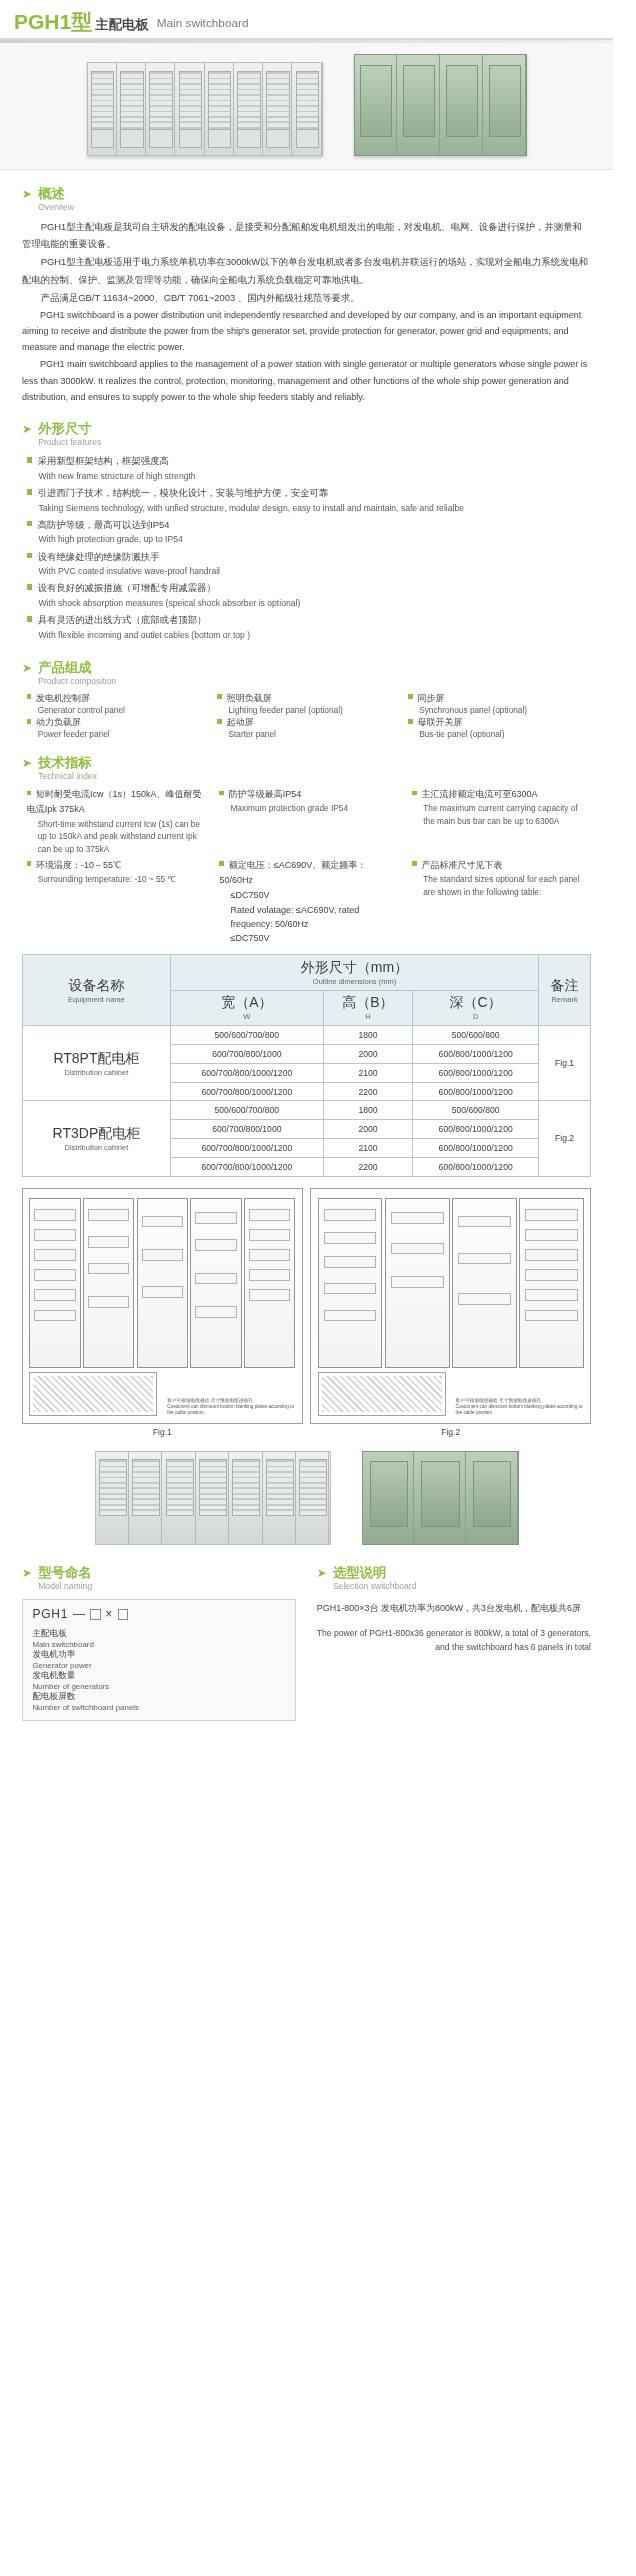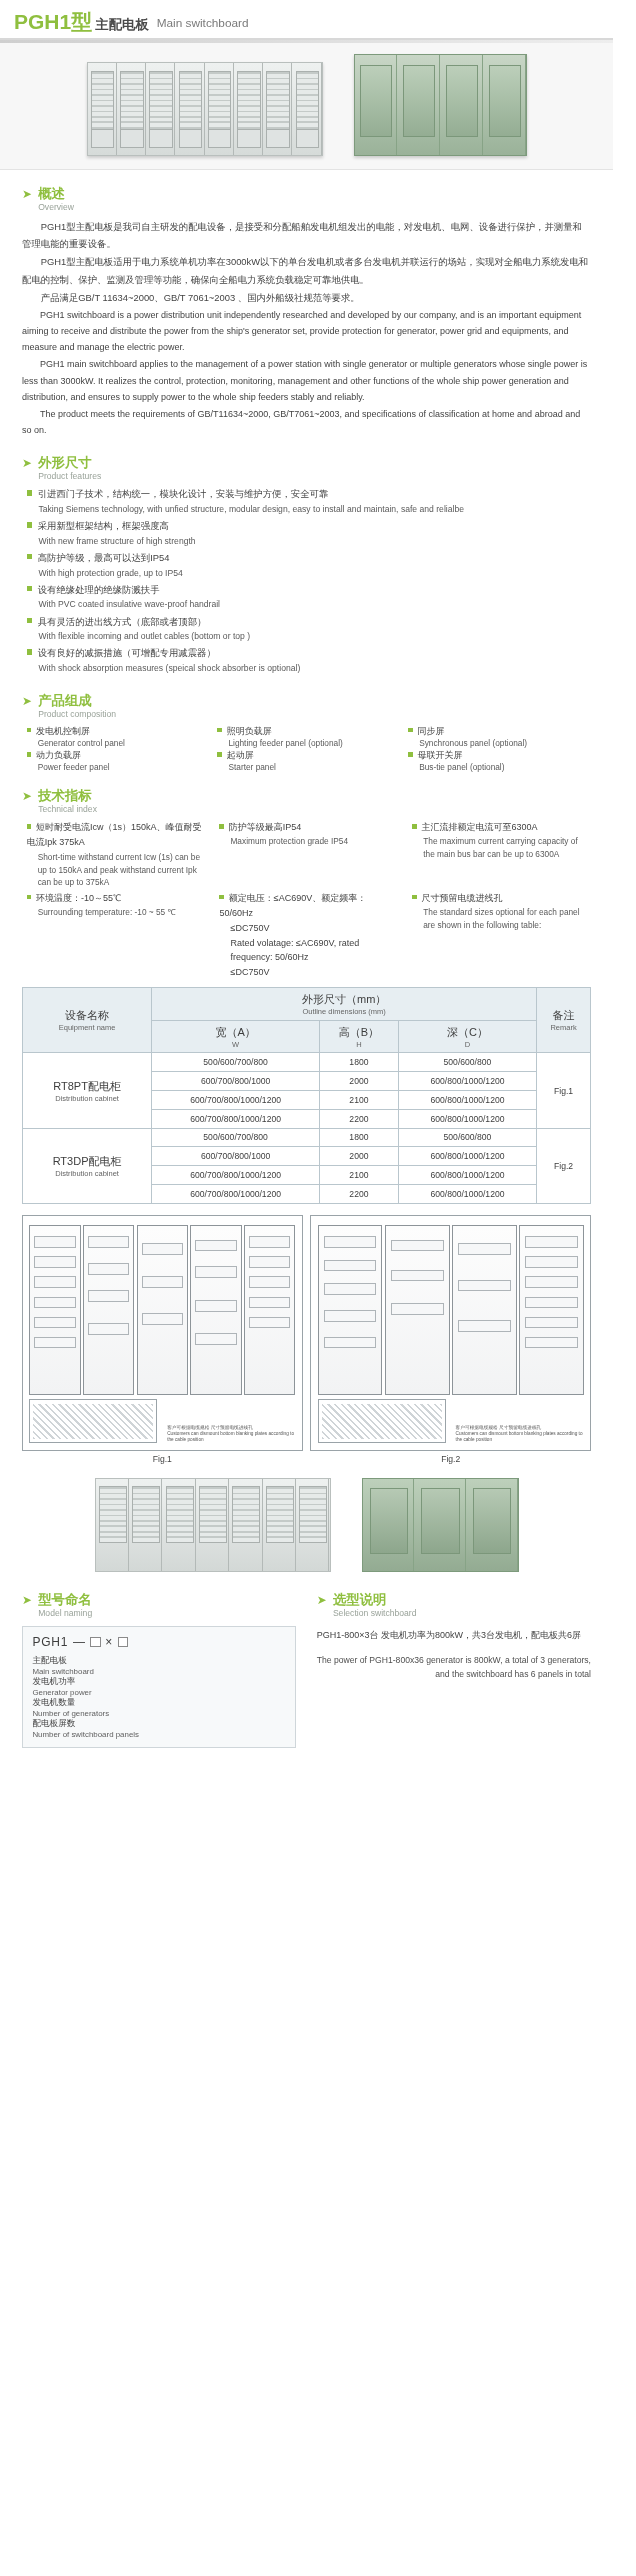--- a/index.html
+++ b/index.html
@@ -105,21 +105,21 @@
   .tech-item .en { font-size:8.3px; color:#5a5a5a; line-height:1.55; padding-left:11px; }
   .tech-item .sub { font-size:9px; color:#434343; padding-left:11px; line-height:1.6;}
 
   
   table.dims { width:100%; border-collapse:collapse; margin:7.9px 0 0 0; font-size:8.6px; }
   table.dims th, table.dims td {
     border:0.8px solid #b9c6cd; text-align:center; padding:3.9px 1.6px; color:#3d3d3d;
   }
   table.dims thead th { background:#e7eef2; font-weight:normal; }
   table.dims td.namecell { background:#ffffff; }
-  table.dims .zh-cell { display:block; font-size:11px; }
+  table.dims .zh-cell { display:block; font-size:14px; }
   table.dims .en-cell { display:block; font-size:7.5px; color:#666; }
 
   
   .drawings { display:flex; gap:7.9px; padding:11px 22px 0 22px; }
   .draw-box { flex:1; border:0.8px solid #9aa3a8; background:#fff; position:relative; height:236px; }
   .draw-caption { text-align:center; font-size:8.6px; color:#444; margin-top:3.1px; }
   .panelgrid { position:absolute; inset:9.4px 6.3px 55px 6.3px; display:flex; gap:2.4px; }
   .panelgrid .pnl { flex:1; border:0.8px solid #8d9499; background:linear-gradient(#fdfdfd,#f2f3f4); position:relative;}
   .pnl .row { position:absolute; left:8%; width:84%; height:7%; border:0.8px solid #aeb4b8; background:#f6f7f8;}
   .legbox { position:absolute; left:6.3px; bottom:6.3px; width:46%; height:44px; border:0.8px solid #9aa3a8; }
@@ -192,55 +192,54 @@
       <div class="titles">
         <div class="zh">概述</div>
         <div class="en">Overview</div>
       </div>
     </div>
     <p class="para">PGH1型主配电板是我司自主研发的配电设备，是接受和分配船舶发电机组发出的电能，对发电机、电网、设备进行保护，并测量和管理电能的重要设备。</p>
     <p class="para">PGH1型主配电板适用于电力系统单机功率在3000kW以下的单台发电机或者多台发电机并联运行的场站，实现对全船电力系统发电和配电的控制、保护、监测及管理等功能，确保向全船电力系统负载稳定可靠地供电。</p>
     <p class="para">产品满足GB/T 11634~2000、GB/T 7061~2003 、国内外船级社规范等要求。</p>
     <p class="para-en">PGH1 switchboard is a power distribution unit independently researched and developed by our company, and is an important equipment aiming to receive and distribute the power from the ship's generator set, provide protection for generator, power grid and equipments, and measure and manage the electric power.</p>
     <p class="para-en">PGH1 main switchboard applies to the management of a power station with single generator or multiple generators whose single power is less than 3000kW. It realizes the control, protection, monitoring, management and other functions of the whole ship power generation and distribution, and ensures to supply power to the whole ship feeders stably and reliably.</p>
-    <p class="para-en">The product meets the requirements of GB/T11634~2000, GB/T7061~2003, and specifications of classification at home and abroad and so on.</p>
   </div>
 
   <div class="section">
     <div class="sec-head">
       <div class="arrow">➤</div>
       <div class="titles">
         <div class="zh">外形尺寸</div>
         <div class="en">Product features</div>
       </div>
     </div>
     <div class="features">
       <div class="feat">
+        <div class="zh"><span class="bullet"></span><span>采用新型框架结构，框架强度高</span></div>
+        <div class="en">With new frame structure of high strength</div>
+      </div>
+      <div class="feat">
         <div class="zh"><span class="bullet"></span><span>引进西门子技术，结构统一，模块化设计，安装与维护方便，安全可靠</span></div>
         <div class="en">Taking Siemens technology, with unfied structure, modular design, easy to install and maintain, safe and relialbe</div>
-      </div>
-      <div class="feat">
-        <div class="zh"><span class="bullet"></span><span>采用新型框架结构，框架强度高</span></div>
-        <div class="en">With new frame structure of high strength</div>
       </div>
       <div class="feat">
         <div class="zh"><span class="bullet"></span><span>高防护等级，最高可以达到IP54</span></div>
         <div class="en">With high protection grade, up to IP54</div>
       </div>
       <div class="feat">
         <div class="zh"><span class="bullet"></span><span>设有绝缘处理的绝缘防溅扶手</span></div>
         <div class="en">With PVC coated insulative wave-proof handrail</div>
       </div>
       <div class="feat">
+        <div class="zh"><span class="bullet"></span><span>设有良好的减振措施（可增配专用减震器）</span></div>
+        <div class="en">With shock absorption measures (speical shock absorber is optional)</div>
+      </div>
+      <div class="feat">
         <div class="zh"><span class="bullet"></span><span>具有灵活的进出线方式（底部或者顶部）</span></div>
         <div class="en">With flexible incoming and outlet cables (bottom or top )</div>
-      </div>
-      <div class="feat">
-        <div class="zh"><span class="bullet"></span><span>设有良好的减振措施（可增配专用减震器）</span></div>
-        <div class="en">With shock absorption measures (speical shock absorber is optional)</div>
       </div>
     </div>
   </div>
 
   <div class="section">
     <div class="sec-head">
       <div class="arrow">➤</div>
       <div class="titles">
         <div class="zh">产品组成</div>
         <div class="en">Product composition</div>
@@ -301,21 +300,21 @@
         <div class="en">Surrounding temperature: -10 ~ 55 ℃</div>
       </div>
 
       <div class="tech-item">
         <div class="zh"><span class="sq"></span><span>额定电压：≤AC690V、额定频率：50/60Hz</span></div>
         <div class="sub">≤DC750V</div>
         <div class="sub">Rated volatage: ≤AC690V, rated frequency: 50/60Hz</div>
         <div class="sub">≤DC750V</div>
       </div>
       <div class="tech-item">
-        <div class="zh"><span class="sq"></span><span>尺寸预留电缆进线孔</span></div>
+        <div class="zh"><span class="sq"></span><span>产品标准尺寸见下表</span></div>
         <div class="en">The standard sizes optional for each panel are shown in the following table:</div>
       </div>
     </div>
 
     <table class="dims">
       <thead>
         <tr>
           <th rowspan="2">
             <span class="zh-cell">设备名称</span>
             <span class="en-cell">Equipment name</span>

